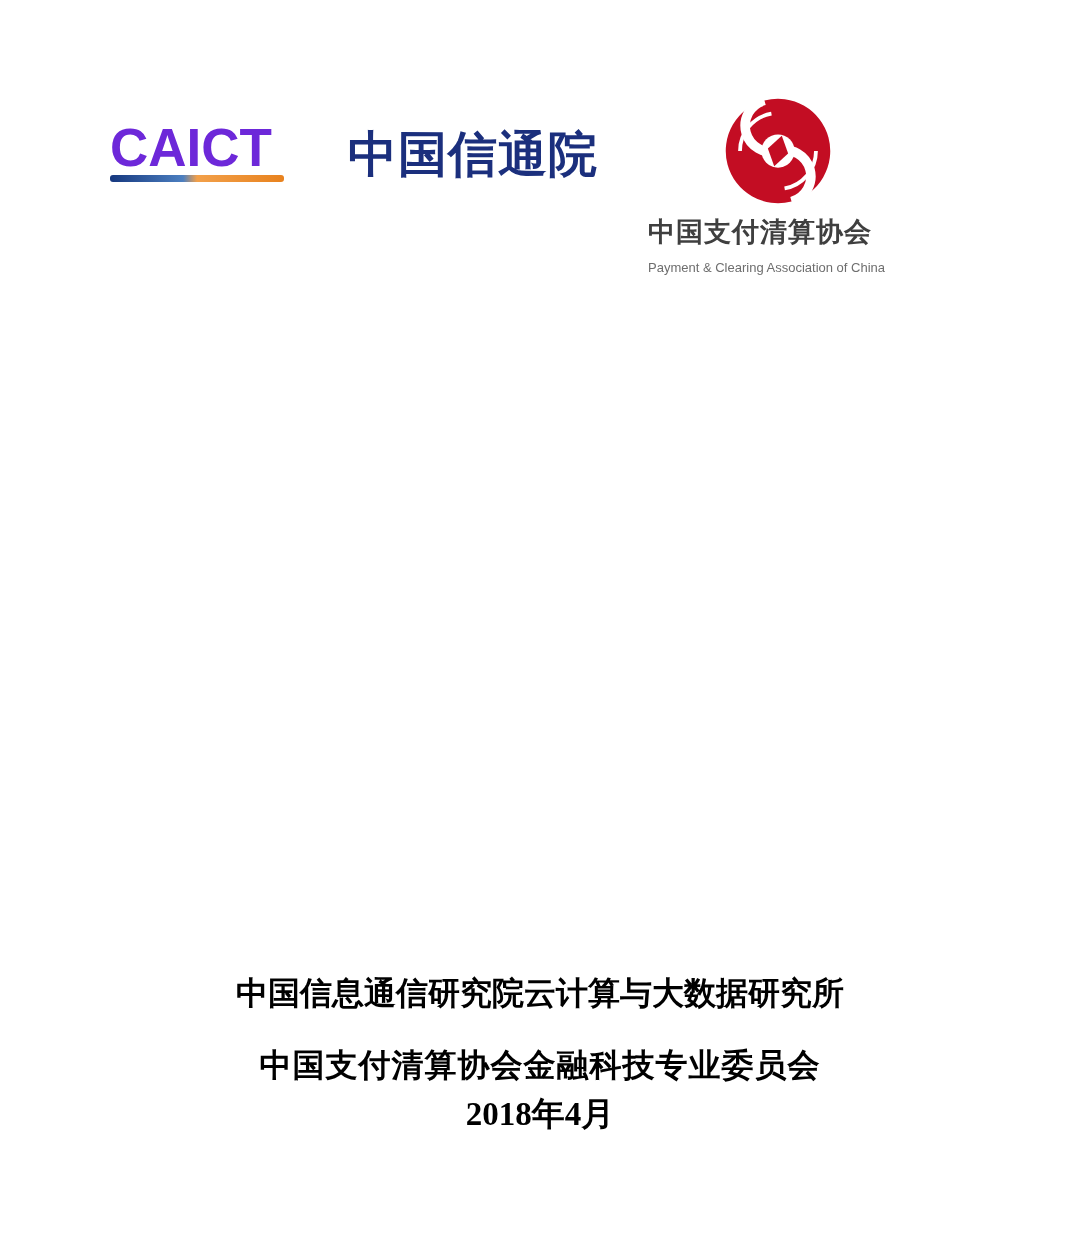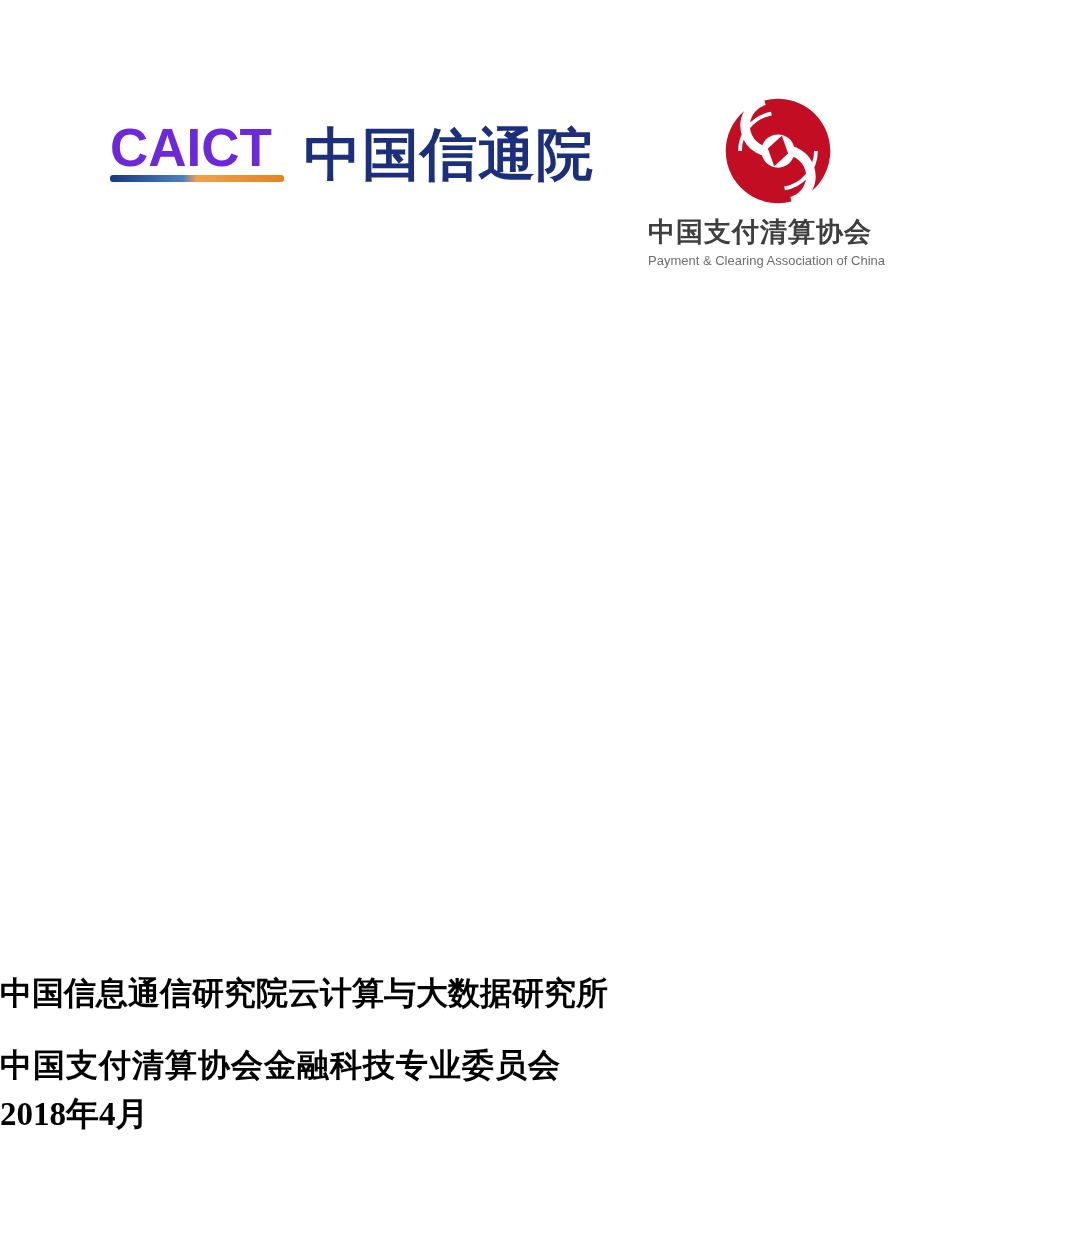--- a/index.html
+++ b/index.html
@@ -39,27 +39,28 @@
   }
   .caict-underline {
     margin-top: 3px;
     height: 7px;
     width: 174px;
     border-radius: 3px;
     
     background: linear-gradient(90deg, #16387F, #4C7FC0 42%, #F2A04A 50%, #E8821E 100%);
   }
   .caict-name-cn {
-    font-size: 57px;
+    font-size: 49px;
     line-height: 52px;
     font-weight: 700;
     letter-spacing: 1px;
     color: #1B2F7D;
     margin-top: 4px;
     white-space: nowrap;
+    margin-left: 44px;
   }
 
   
   .pcac-logo {
     position: absolute;
     left: 648px;
     top: 94px;
     width: 260px;
     text-align: left;
   }
@@ -69,21 +70,21 @@
   }
   .pcac-name-cn {
     margin-top: 6px;
     font-size: 27px;
     font-weight: 700;
     letter-spacing: 1px;
     color: #3F3F3F;
     white-space: nowrap;
   }
   .pcac-name-en {
-    margin-top: 3px;
+    margin-top: 10px;
     font-size: 13px;
     font-weight: 400;
     color: #6E6E6E;
     white-space: nowrap;
   }
 
   
   .doc-title {
     position: absolute;
     top: 446px;
@@ -96,20 +97,21 @@
     color: #000000;
     font-family: "Liberation Sans", sans-serif;
     white-space: nowrap;
   }
 
   
   .org-line, .pub-date {
     position: absolute;
     left: 0;
     width: 100%;
+    text-align: center;
     font-family: "Liberation Serif", serif;
     font-weight: 700;
     color: #000000;
     white-space: nowrap;
   }
   .org-line-1 { top: 972px; font-size: 32px; letter-spacing: 0px; }
   .org-line-2 { top: 1044px; font-size: 32px; letter-spacing: 1px; }
   .pub-date   { top: 1092px; font-size: 33px; }
 </style>
 </head>

